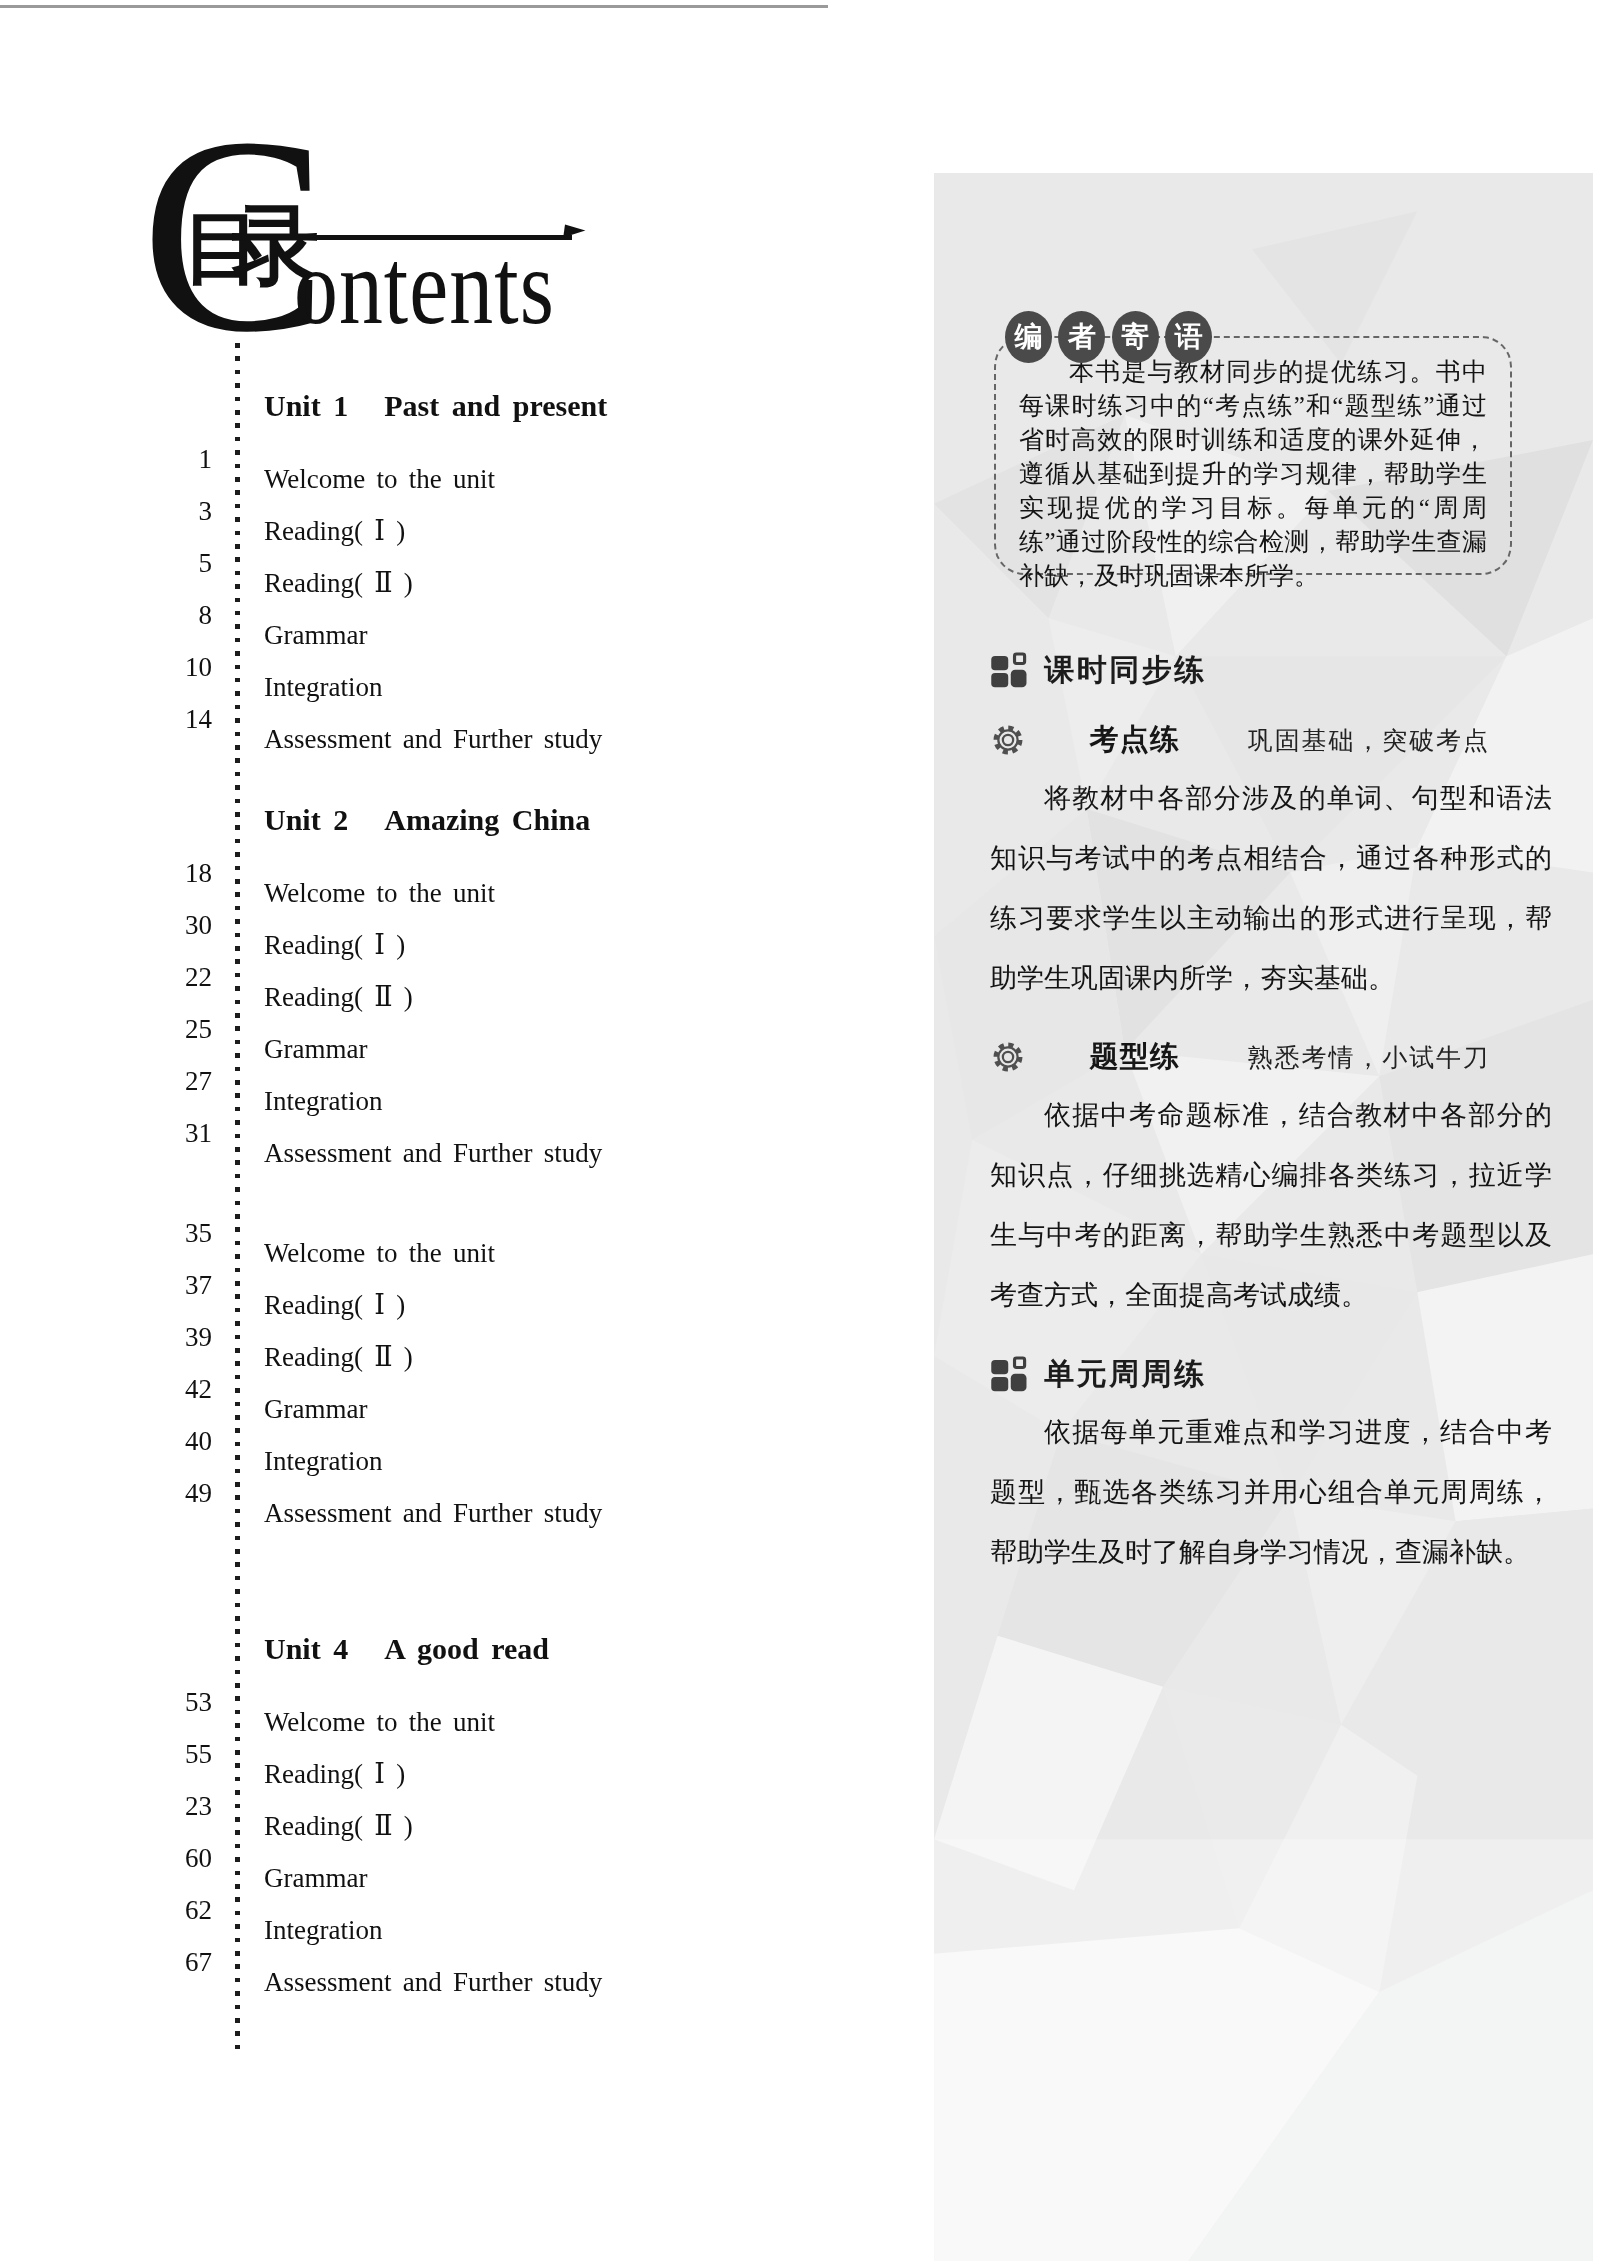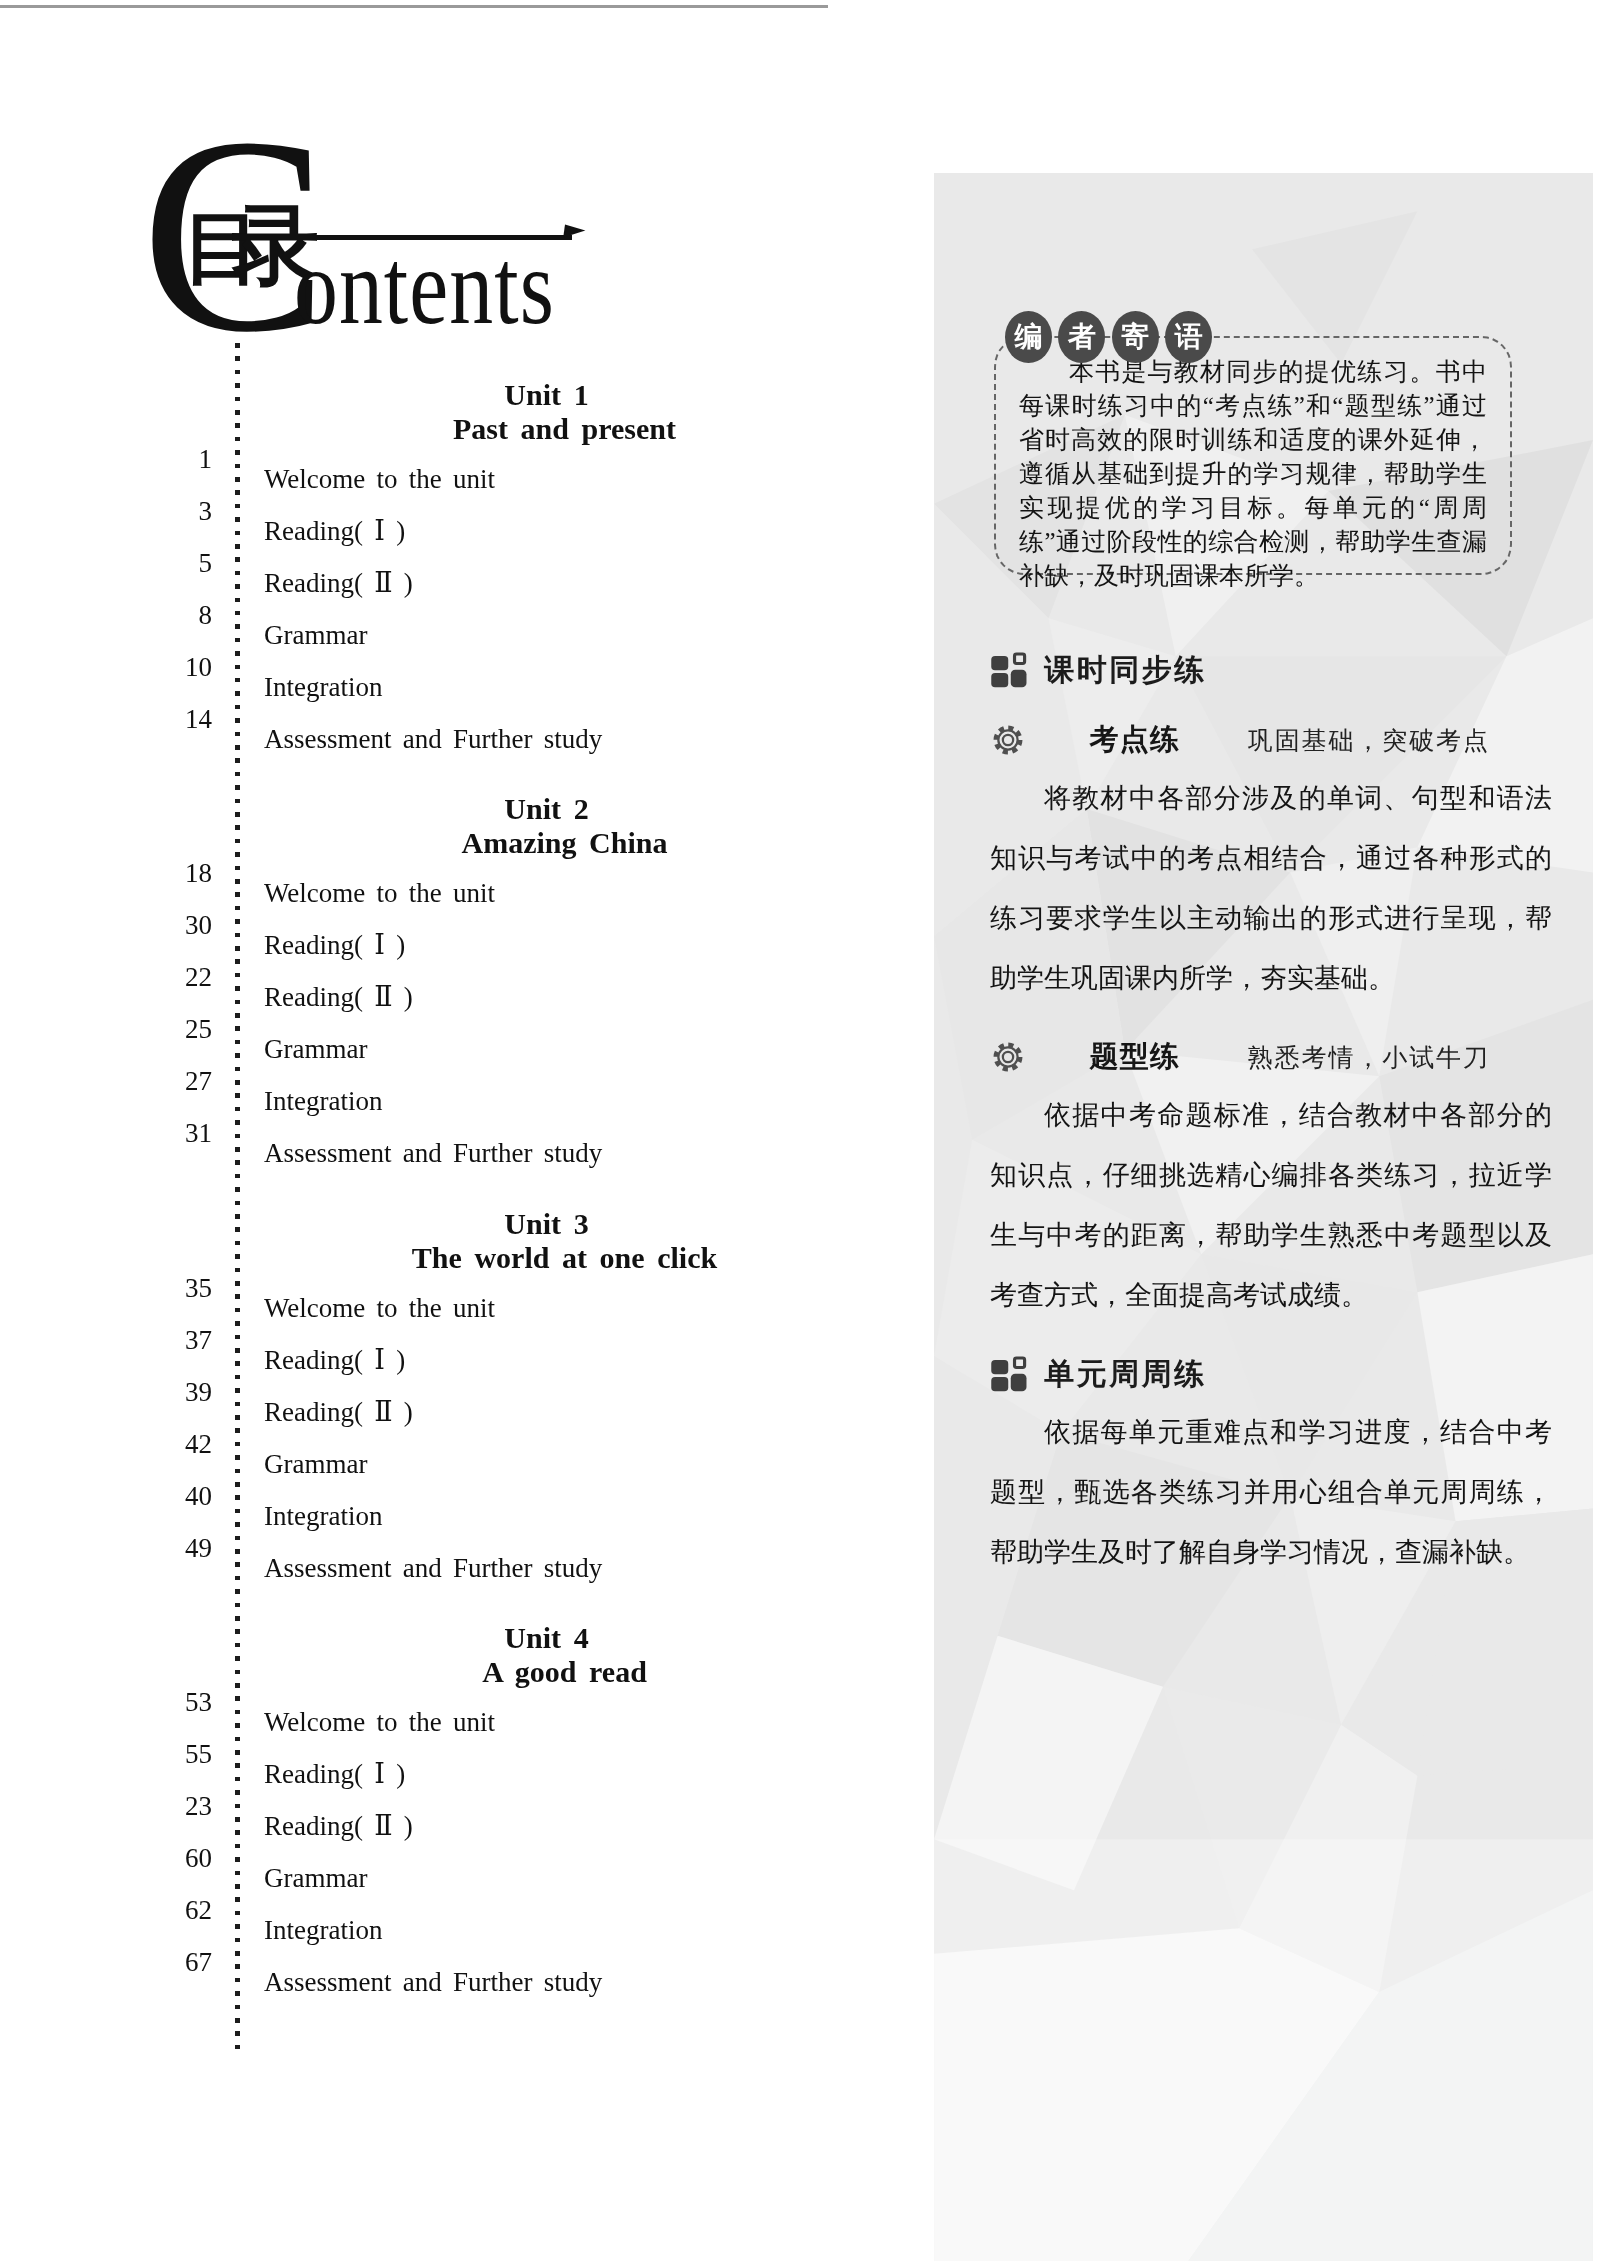--- a/index.html
+++ b/index.html
@@ -23,21 +23,21 @@
   .logo-rest{position:absolute;left:294px;top:234px;font-size:107px;line-height:107px;
     transform:scaleX(0.82);transform-origin:left top;letter-spacing:1.3px;}
 
   
   .dotline{position:absolute;left:235px;top:343px;width:4.5px;height:1711px;
     background:repeating-linear-gradient(to bottom,#1c1c1c 0 4.5px,transparent 4.5px 13.4px);}
 
   
   .unit{position:absolute;left:95px;width:770px;}
   .unit-head{margin-left:169px;height:55px;display:flex;align-items:center;
-    font-size:30px;font-weight:bold;word-spacing:5.1px;flex-direction:column;}
+    font-size:30px;font-weight:bold;word-spacing:5.1px;}
   .unit-head .ulabel{margin-right:36px;}
   .trow{height:52px;display:flex;align-items:center;}
   .tnum{width:117px;text-align:right;font-size:27px;}
   .ttitle{margin-left:52px;font-size:27px;word-spacing:4.5px;margin-top:40px;}
 
   
   .panel{position:absolute;left:934px;top:173px;width:659px;height:2088px;background:#e9e9e9;}
   .panel svg.pattern{position:absolute;left:0;top:0;}
 
   .badges{position:absolute;left:1005px;top:311px;display:flex;gap:6.4px;z-index:3;}
@@ -158,24 +158,20 @@
       <span class="tnum">27</span>
       <span class="ttitle">Integration</span>
     </div>
   <div class="trow">
       <span class="tnum">31</span>
       <span class="ttitle">Assessment and Further study</span>
     </div>
 </div>
 
 <div class="unit" style="top:1207px">
-  <div class="unit-head">
-    <span class="ulabel">Unit 3</span>
-    <span class="utitle">The world at one click</span>
-  </div>
   <div class="trow">
       <span class="tnum">35</span>
       <span class="ttitle">Welcome to the unit</span>
     </div>
   <div class="trow">
       <span class="tnum">37</span>
       <span class="ttitle">Reading( Ⅰ )</span>
     </div>
   <div class="trow">
       <span class="tnum">39</span>

